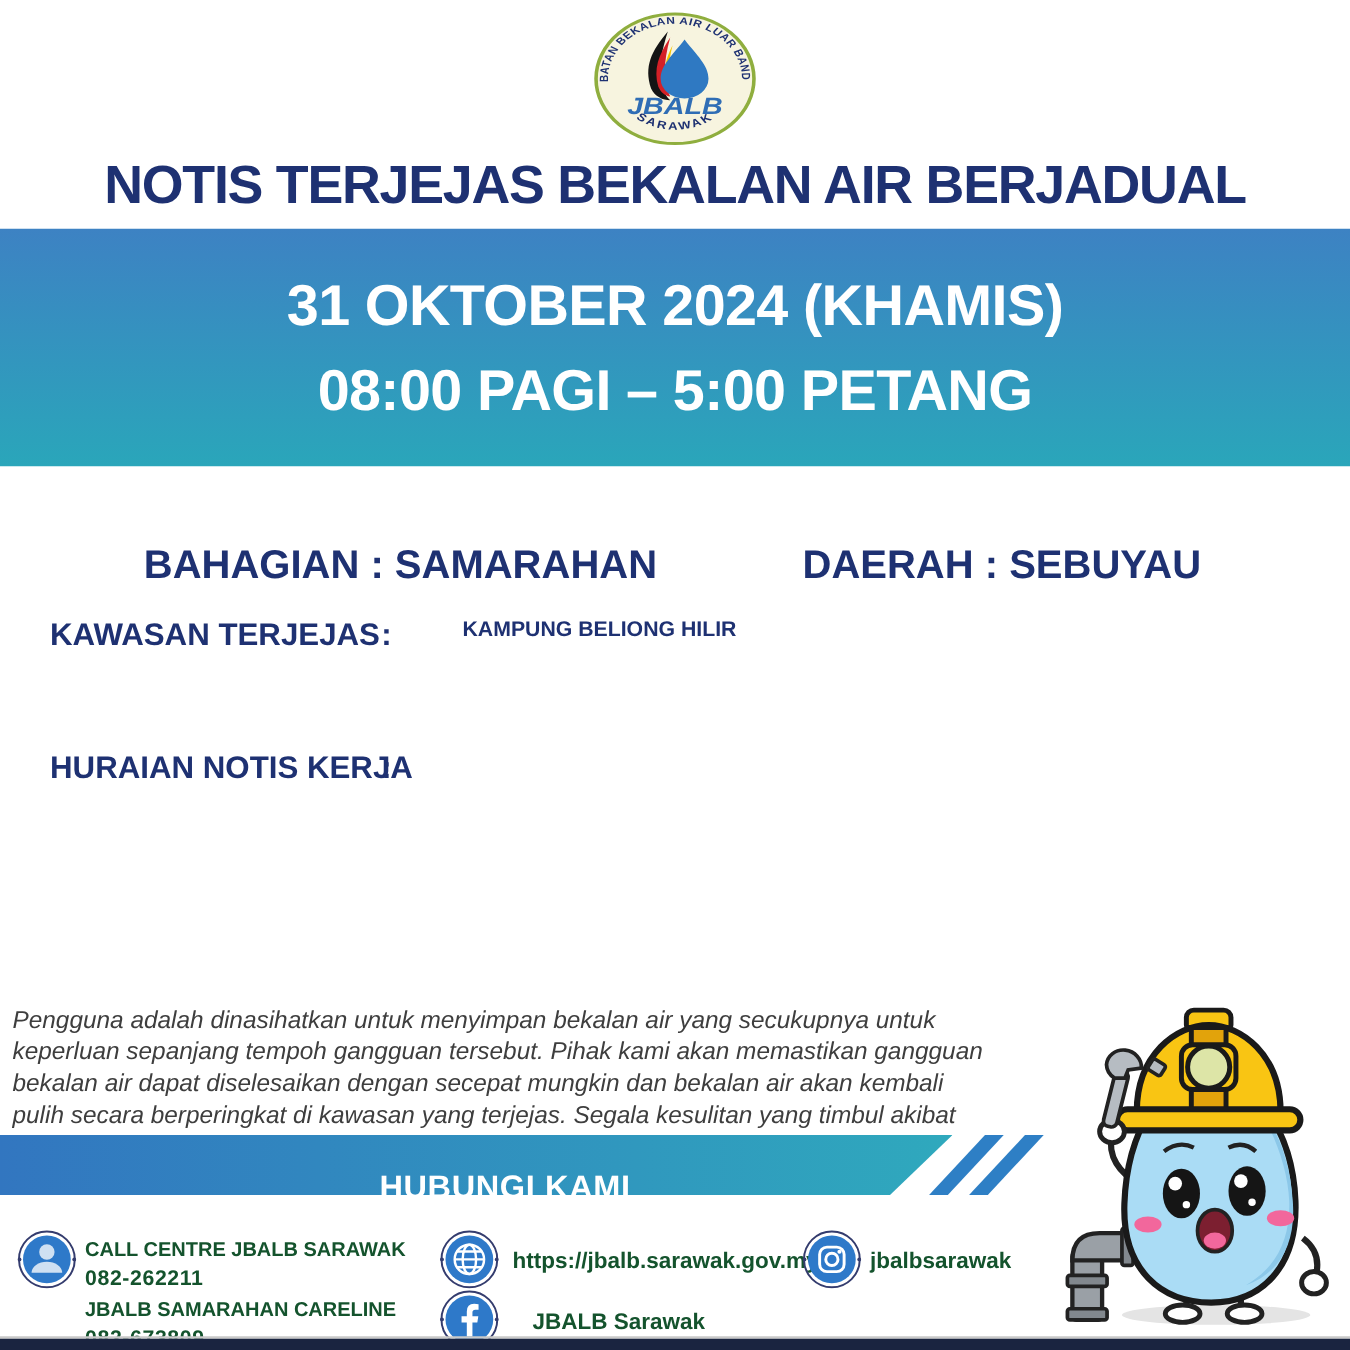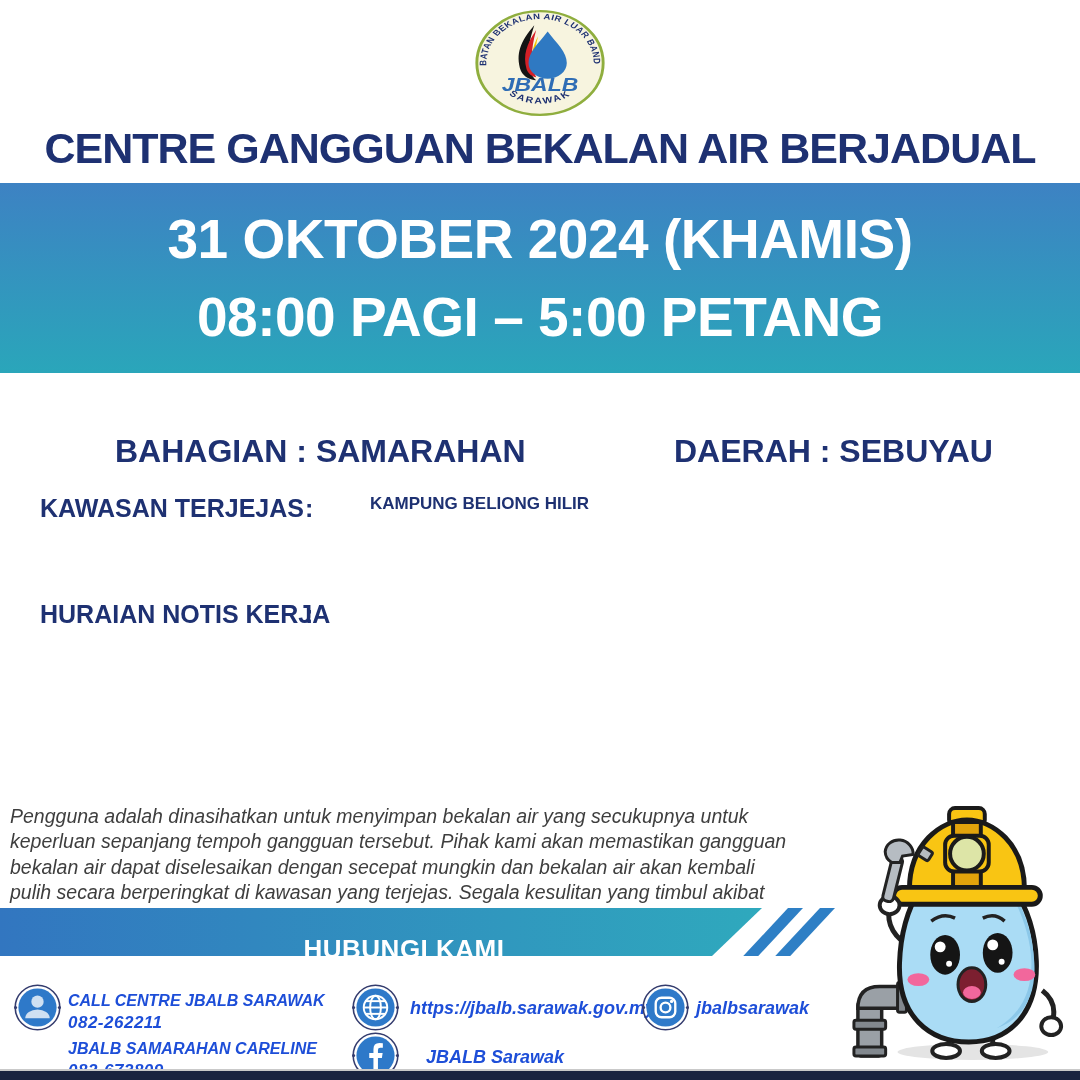--- a/index.html
+++ b/index.html
@@ -14,25 +14,25 @@
   .page-title{
     position:absolute;top:124px;left:0;width:100%;text-align:center;
     font-size:43px;font-weight:700;letter-spacing:-1px;color:#1e3172;
   }
   
   .banner{
     position:absolute;top:183px;left:0;width:100%;height:190px;
     background:linear-gradient(180deg,#3d82c3 0%,#2aa6ba 100%);
     display:flex;flex-direction:column;align-items:center;justify-content:center;gap:14px;
   }
-  .banner div{color:#fff;font-size:55px;font-weight:700;letter-spacing:-0.5px;}
+  .banner div{color:#fff;font-size:46px;font-weight:700;letter-spacing:-0.5px;}
   
   .region-row{position:absolute;top:400px;left:0;width:100%;height:44px;font-size:32px;font-weight:700;margin-top:33px;}
   .region-bahagian{position:absolute;left:115px;top:0;}
-  .region-daerah{position:absolute;left:674px;top:0;}
+  .region-daerah{position:absolute;left:642px;top:0;}
   
   .detail-label{position:absolute;left:40px;font-size:25px;font-weight:700;}
   .detail-colon{position:absolute;left:305px;font-size:25px;font-weight:700;}
   .detail-value{position:absolute;left:370px;font-size:17px;font-weight:700;}
   .kawasan-label,.kawasan-colon,.kawasan-value{top:494px;}
   .huraian-label,.huraian-colon{top:600px;}
   .huraian-value{
     top:598px;width:648px;font-size:24px;line-height:50px;
     text-align:justify;text-justify:inter-word;word-spacing:4px;
   }
@@ -47,21 +47,21 @@
     background:linear-gradient(90deg,#3276c0 0%,#2fa9bd 100%);
     clip-path:polygon(0 0,100% 0,calc(100% - 50px) 100%,0 100%);
     display:flex;align-items:center;justify-content:center;
   }
   .contact-bar span{color:#fff;font-size:26px;font-weight:700;letter-spacing:0.5px;padding-left:46px;margin-top:34px;}
   .stripe{position:absolute;top:908px;width:15px;height:48px;background:#2e7fc5;transform:skewX(-43deg);transform-origin:top left;}
   .stripe-1{left:788px;}
   .stripe-2{left:820px;}
   
   .cicon{position:absolute;width:47px;height:47px;}
-  .ctext{position:absolute;font-weight:700;color:#1d4ed8;font-style:italic;}
+  .ctext{position:absolute;font-weight:700;color:#14532d;}
   .contact-block{line-height:22px;font-size:16px;}
   .contact-block .phone{font-size:17px;letter-spacing:0.5px;}
   .icon-person{left:14px;top:984px;}
   .block-callcentre{left:68px;top:990px;}
   .block-careline{left:68px;top:1038px;}
   .icon-globe{left:352px;top:984px;}
   .text-website{left:410px;top:998px;font-size:18px;}
   .icon-facebook{left:352px;top:1032px;}
   .text-facebook{left:410px;top:1047px;font-size:18px;margin-left:16px;}
   .icon-instagram{left:642px;top:984px;}
@@ -93,21 +93,21 @@
 
       <path d="M64,22 C50,42 44,58 50,80 C53,88 60,92 66,92 C56,80 54,60 64,22 Z" fill="#141414"></path>
       <path d="M66,28 C56,46 52,60 56,78 C58,84 62,88 66,88 C60,74 60,54 66,28 Z" fill="#d42027"></path>
       <path d="M68,36 C62,50 60,62 62,76 C63,81 66,84 68,84 C64,70 64,54 68,36 Z" fill="#f4c400"></path>
 
       <path d="M78,30 C68,46 58,56 58,70 A 20,20 0 0 0 98,70 C98,56 88,46 78,30 Z" fill="#2f79c2"></path>
       <text x="70" y="106" text-anchor="middle" font-size="24" font-weight="bold" font-style="italic" fill="#2f6db5">JBALB</text>
     </svg>
   </div>
 
-  <div class="page-title">CENTRE GANGGUAN BEKALAN AIR BERJADUAL</div>
+  <div class="page-title">NOTIS TERJEJAS BEKALAN AIR BERJADUAL</div>
 
   <div class="banner">
     <div>31 OKTOBER 2024 (KHAMIS)</div>
     <div>08:00 PAGI – 5:00 PETANG</div>
   </div>
 
   <div class="region-row">
     <div class="region-bahagian">
       <span>BAHAGIAN</span>
       <span>:</span>

